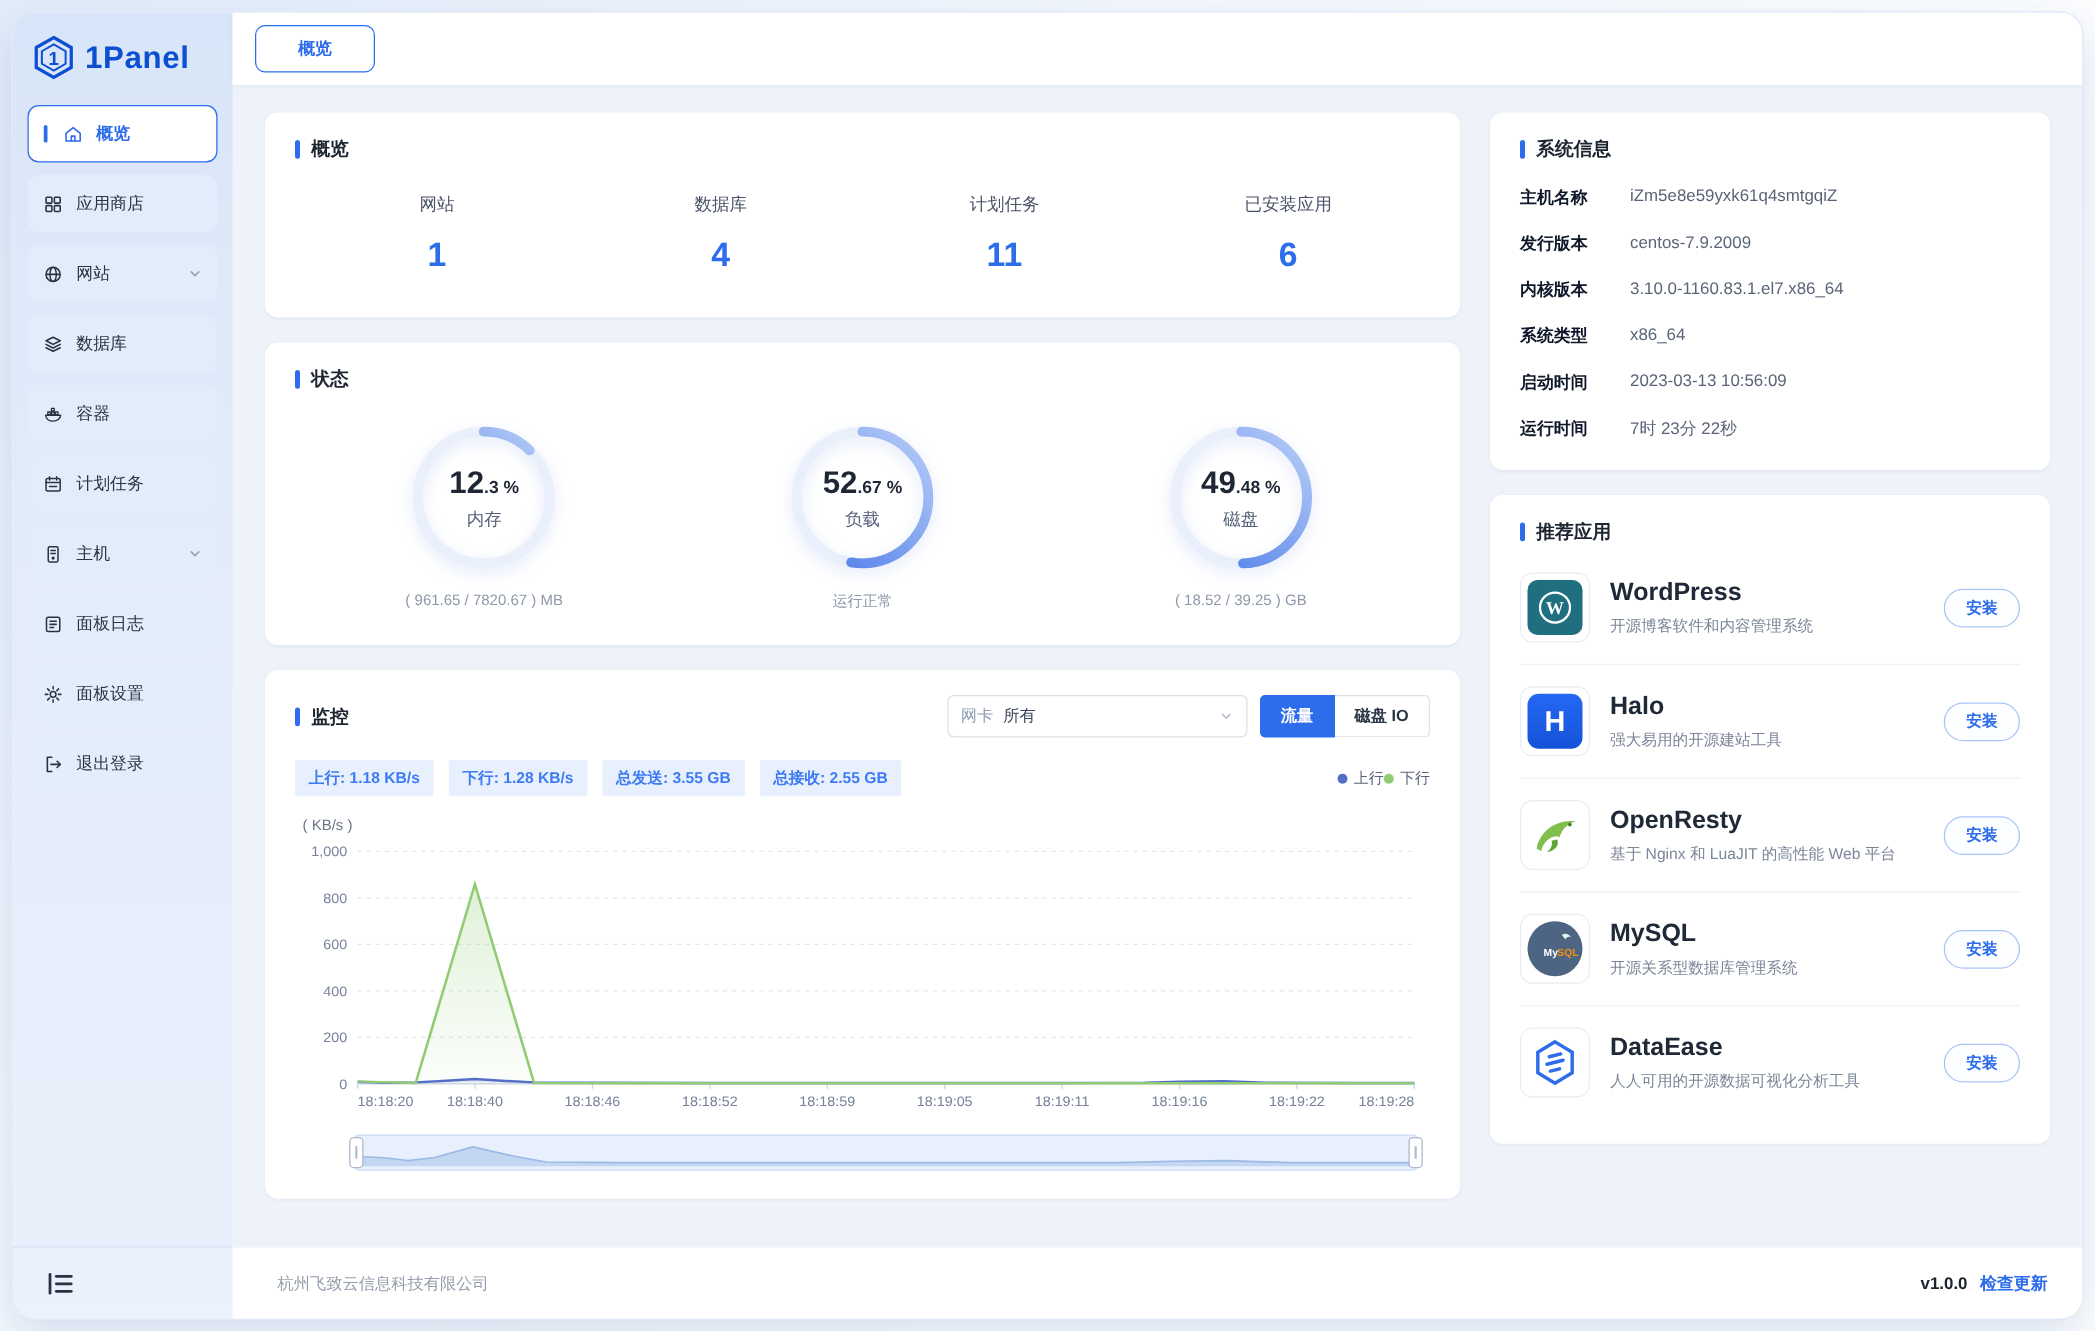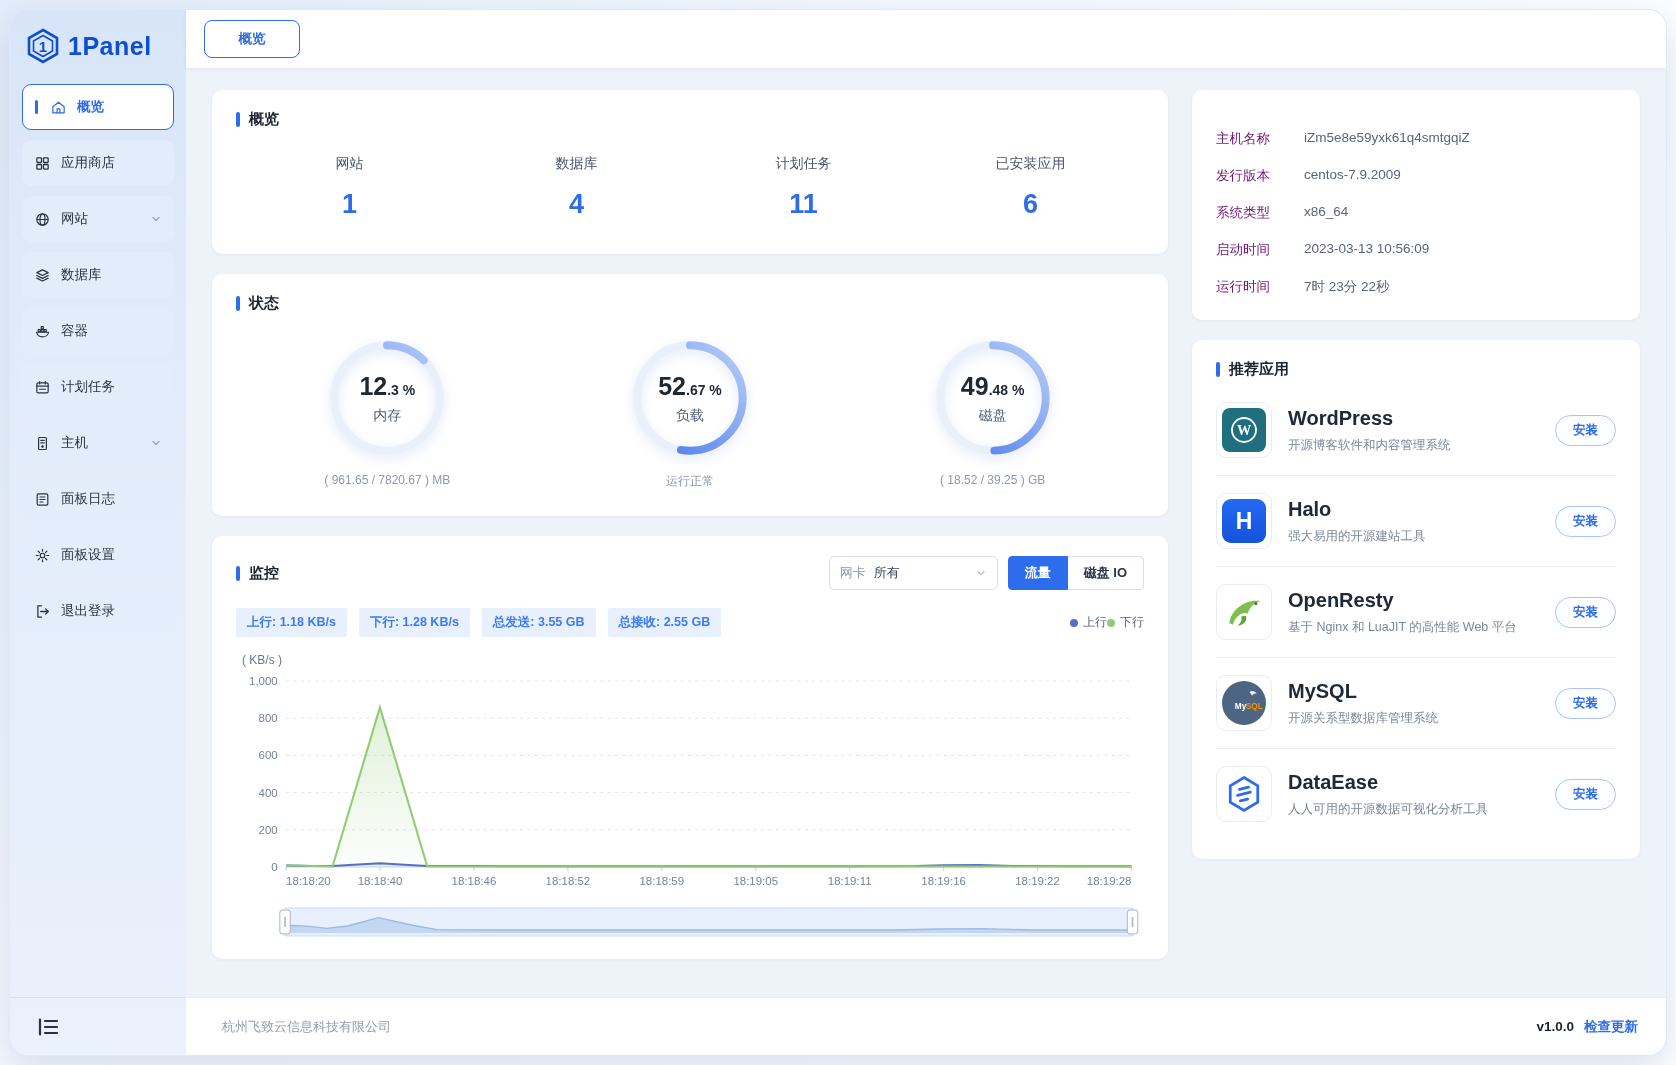--- a/index.html
+++ b/index.html
@@ -52,21 +52,21 @@
   .gauge-center { position:absolute; inset:0; display:flex; flex-direction:column; align-items:center; justify-content:center; }
   .gauge-value { color:#1f2735; }
   .gauge-int { font-size:25px; font-weight:700; }
   .gauge-frac { font-size:14px; font-weight:600; }
   .gauge-name { margin-top:6px; font-size:14px; color:#55607a; }
   .gauge-caption { margin-top:16px; font-size:12px; color:#8e98ab; }
 
   
   .mon-head { display:flex; align-items:center; }
   .mon-controls { margin-left:auto; display:flex; align-items:center; gap:10px; }
-  .nic-select { width:169px; height:34px; border:1px solid #dcdfe6; border-radius:5px; background:#fff; display:flex; align-items:center; padding:0 10px; font-size:13px; cursor:pointer; }
+  .nic-select { width:240px; height:34px; border:1px solid #dcdfe6; border-radius:5px; background:#fff; display:flex; align-items:center; padding:0 10px; font-size:13px; cursor:pointer; }
   .nic-label { color:#8f9bb0; margin-right:8px; }
   .nic-value { color:#39455c; }
   .nic-chevron { margin-left:auto; width:12px; height:12px; color:#b6bfcc; }
   .toggle-group { display:flex; }
   .tg-btn { height:34px; display:flex; align-items:center; justify-content:center; font-size:13px; cursor:pointer; border:1px solid #dcdfe6; background:#fff; color:#2b3648; padding:0 16px; }
   .tg-btn.active { background:#2d6ceb; border-color:#2d6ceb; color:#fff; font-weight:700; border-radius:4px 0 0 4px; }
   .tg-btn.plain { border-left:none; border-radius:0 4px 4px 0; font-weight:600; }
   .chips-row { display:flex; align-items:center; margin-top:18px; }
   .chip { background:#e9f0fd; color:#3d7bf5; font-size:12.5px; font-weight:600; padding:6px 11px; border-radius:2px; margin-right:12px; }
   .legend { margin-left:auto; display:flex; align-items:center; font-size:12px; color:#5a6478; }
@@ -74,21 +74,21 @@
   .legend-dot { width:8px; height:8px; border-radius:50%; }
   .kbps { margin:16px 0 2px 6px; font-size:12px; color:#6d7688; }
   .chart-wrap { width:100%; }
   .chart-wrap svg { display:block; width:100%; }
   svg .tick { font-size:11px; fill:#77819a; font-family:"Liberation Sans","DejaVu Sans",sans-serif; }
 
   
   .info-rows { margin-top:20px; }
   .info-row { display:flex; margin-bottom:19px; font-size:13.5px; }
   .info-row:last-child { margin-bottom:4px; }
-  .info-label { width:88px; flex:0 0 88px; color:#701a75; font-weight:400; }
+  .info-label { width:88px; flex:0 0 88px; color:#0f172a; font-weight:700; }
   .info-value { color:#5a6478; word-break:break-all;text-align:center; }
 
   
   .app-row { display:flex; align-items:center; padding:17px 0; border-bottom:1px solid #eef1f6; }
   .app-row:last-child { border-bottom:none; }
   .app-iconbox { width:56px; height:56px; border:1px solid #e8ecf4; border-radius:10px; background:#fff; display:flex; align-items:center; justify-content:center; flex:0 0 56px; }
   .app-meta { margin-left:16px; min-width:0; }
   .app-name { font-size:20px; font-weight:700; color:#202938; cursor:pointer; }
   .app-desc { margin-top:7px; font-size:12.5px; color:#7b8699; white-space:nowrap; }
   .install-btn { margin-left:auto; flex:0 0 auto; border:1px solid #a9c3f9; color:#2d6ceb; background:#fdfeff; font-size:12.5px; font-weight:600; padding:6px 17px; border-radius:999px; cursor:pointer; }
@@ -410,28 +410,36 @@
                     <line x1="859" y1="12" x2="859" y2="22" stroke="#aeb9cb" stroke-width="1.6"></line>
                   </g>
                 </svg>
           </div>
         </section>
       </div>
 
       <div class="col-right">
 
         <section class="card">
+          <div class="sec-title">
+            <span class="sec-bar"></span>
+            <span>系统信息</span>
+          </div>
           <div class="info-rows">
             <div class="info-row">
               <span class="info-label">主机名称</span>
               <span class="info-value">iZm5e8e59yxk61q4smtgqiZ</span>
             </div>
             <div class="info-row">
               <span class="info-label">发行版本</span>
               <span class="info-value">centos-7.9.2009</span>
+            </div>
+            <div class="info-row">
+              <span class="info-label">内核版本</span>
+              <span class="info-value">3.10.0-1160.83.1.el7.x86_64</span>
             </div>
             <div class="info-row">
               <span class="info-label">系统类型</span>
               <span class="info-value">x86_64</span>
             </div>
             <div class="info-row">
               <span class="info-label">启动时间</span>
               <span class="info-value">2023-03-13 10:56:09</span>
             </div>
             <div class="info-row">

